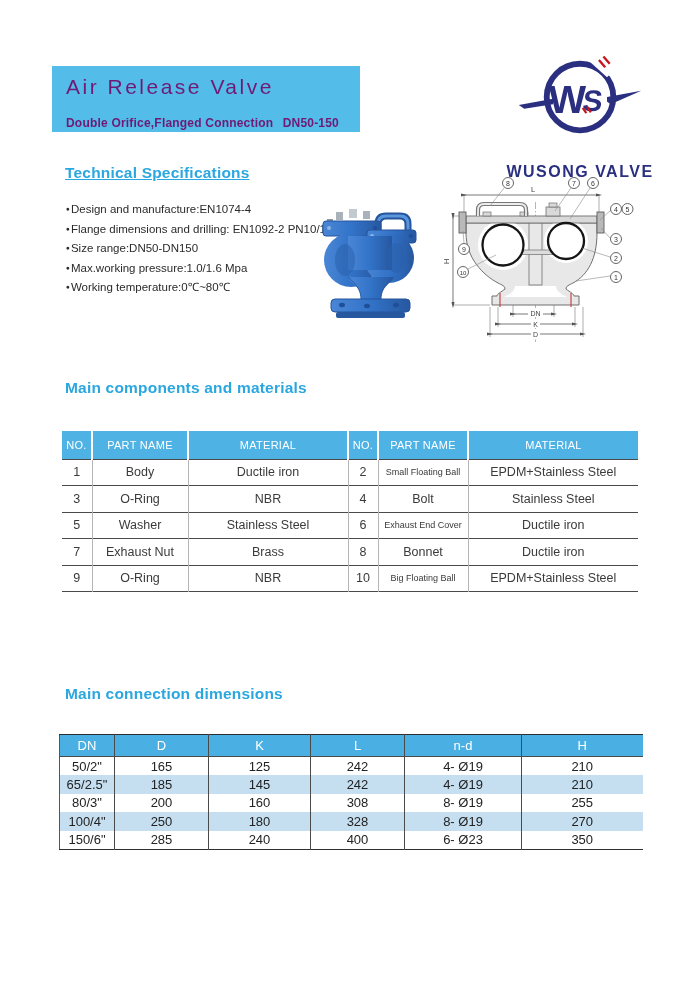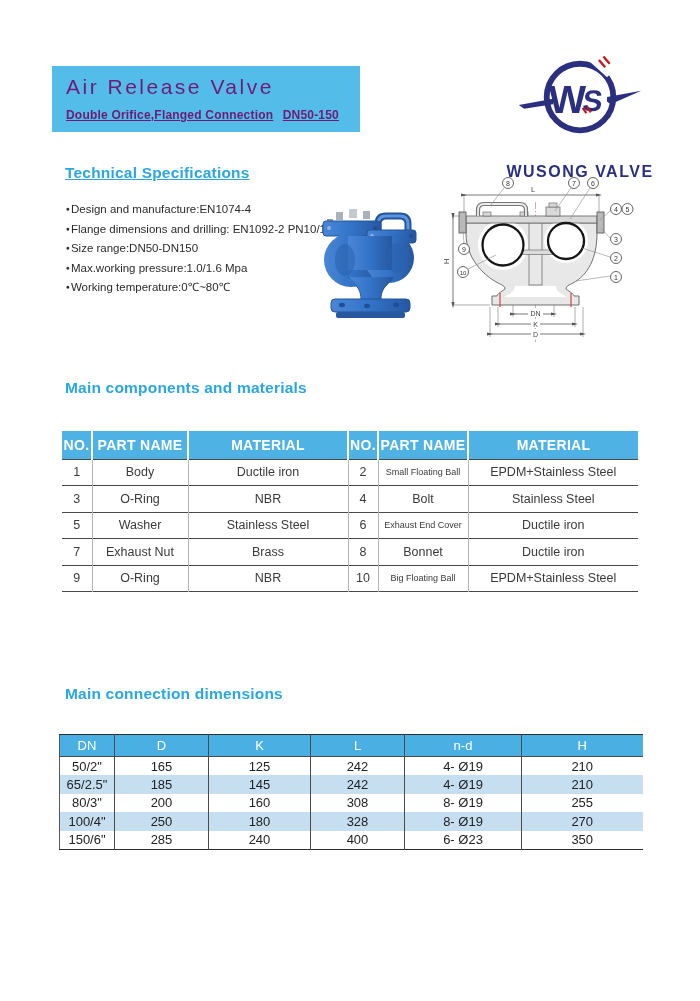--- a/index.html
+++ b/index.html
@@ -15,21 +15,21 @@
   }
   *{box-sizing:border-box;}
   html,body{margin:0;padding:0;background:#ffffff;}
   body{width:700px;height:1001px;font-family:"Liberation Sans",sans-serif;}
   .page{position:relative;width:700px;height:1001px;background:#fff;overflow:hidden;}
 
   
   .title-box{position:absolute;left:52px;top:66px;width:308px;height:66px;
     background:var(--header-box);color:#701a75;padding:9px 21px 0 14px;}
   .title-box h1{margin:0;font-size:21px;font-weight:400;letter-spacing:2.5px;}
-  .subtitle-row{display:flex;align-items:baseline;margin-top:9px;font-size:12px;font-weight:700;letter-spacing:.2px;text-decoration:underline;}
+  .subtitle-row{display:flex;align-items:baseline;margin-top:17px;font-size:12px;font-weight:700;letter-spacing:.2px;}
   .subtitle-right{margin-left:auto;}
 
   
   .logo{position:absolute;left:502px;top:52px;width:156px;text-align:center;}
   .brand{color:var(--logo-navy);font-weight:700;font-size:16px;letter-spacing:1.5px;margin-top:17px;white-space:nowrap;}
 
   
   .section-heading{position:absolute;left:65px;margin:0;color:var(--accent-blue);
     font-size:15.5px;font-weight:700;letter-spacing:.2px;}
   .h-tech{top:164px;text-decoration:underline;}
@@ -42,22 +42,22 @@
   .spec-list li{margin-bottom:7px;line-height:12.5px;}
   .spec-list li::before{content:"●";font-size:6.5px;vertical-align:2px;margin-right:1px;}
 
   
   .photo{position:absolute;left:312px;top:205px;width:115px;height:119px;}
   .drawing{position:absolute;left:430px;top:176px;width:264px;height:182px;}
 
   
   .components-table{position:absolute;left:62px;top:431px;width:576px;
     border-collapse:collapse;table-layout:fixed;border-bottom:1.5px solid #4a4a4a;}
-  .components-table th{background:var(--table-header);color:#fff;font-size:14px;
-    font-weight:700;height:28px;letter-spacing:.3px;}
+  .components-table th{background:var(--table-header);color:#fff;font-size:11px;
+    font-weight:400;height:28px;letter-spacing:.3px;}
   .components-table th + th{border-left:2px solid #fff;}
   .components-table td{height:26.5px;text-align:center;font-size:12.5px;color:#3a3a3a;
     border-top:1.4px solid #4a4a4a;background:#fff;}
   .components-table td + td{border-left:1px solid #b5b5b5;}
   .components-table td.small{font-size:9px;}
 
   
   .dims-table{position:absolute;left:59px;top:734px;width:583px;
     border-collapse:collapse;table-layout:fixed;
     border-top:1.5px solid #2e2e2e;border-bottom:1.5px solid #2e2e2e;border-left:1px solid #555;}

